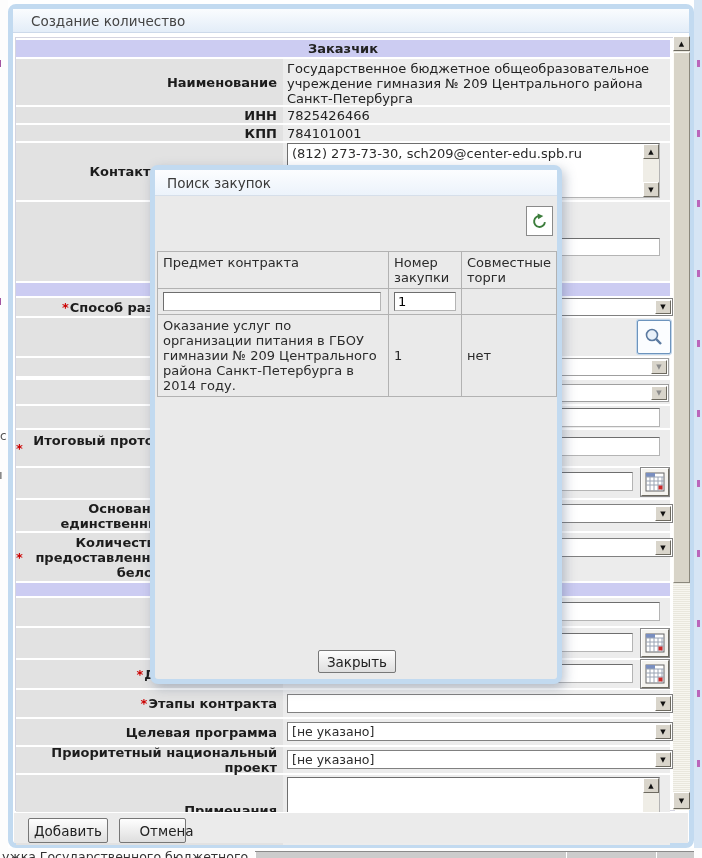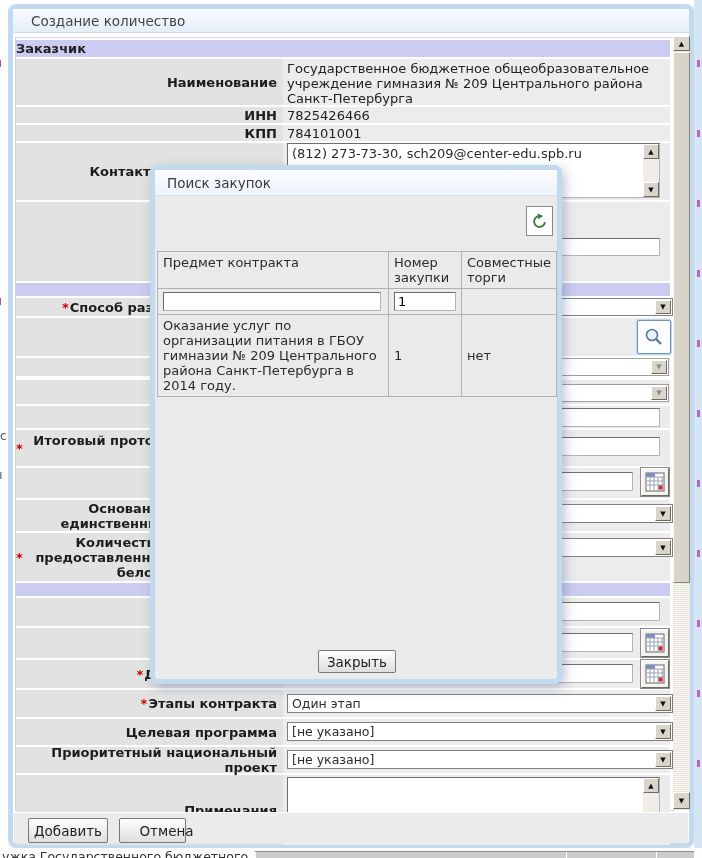--- a/index.html
+++ b/index.html
@@ -23,21 +23,21 @@
   .win{left:8px;top:4px;width:686px;height:844px;background:#fff;border:5px solid var(--winb);border-radius:8px;}
   .titlebar{left:13px;top:9px;width:676px;height:24px;background:linear-gradient(#fafcfe,#e3edf8);border-bottom:1px solid #ccd9ea;
             padding:4px 0 0 18px;color:#444;font-size:13.5px;}
   .formframe{left:15px;top:37px;width:660px;height:774px;border:1px solid #d4d4e0;}
 
   
   .row{position:absolute;left:16px;width:654px;background:#ececec;}
   .lbl{position:absolute;left:0;top:0;bottom:0;width:267px;background:#e2e2e2;display:flex;align-items:center;justify-content:flex-end;
        text-align:right;font-weight:bold;font-size:13px;padding-right:6px;line-height:15px;color:#1c1c1c;}
   .req{color:var(--red);font-weight:bold;margin-right:1px;}
-  .sec{position:absolute;left:16px;width:654px;background:var(--lav);font-weight:bold;color:#222;}
+  .sec{position:absolute;left:16px;width:654px;background:var(--lav);text-align:center;font-weight:bold;color:#222;}
   .valtext{position:absolute;left:287px;font-size:13px;line-height:15px;color:#222;}
 
   
   .inp{position:absolute;background:#fff;border:1px solid;border-color:#6e6e6e #b4b4b4 #b4b4b4 #6e6e6e;}
   .sel{position:absolute;background:#fff;border:1px solid #808080;font-size:12.5px;}
   .sel .txt{position:absolute;left:4px;top:1px;right:18px;white-space:nowrap;overflow:hidden;}
   .selarrow{position:absolute;right:1px;top:1px;bottom:1px;width:16px;background:#d9d5cb;
             border:1px solid;border-color:#fff #6d6a60 #6d6a60 #fff;display:flex;align-items:center;justify-content:center;
             font-size:7px;color:#111;}
   .sel.dis{border-color:#9f9f9f;} .sel.dis .selarrow{color:#8c8c8c;}
@@ -286,21 +286,20 @@
   </svg>
 </div>
 
 <div class="row" style="top:690px;height:27px;">
   <div class="lbl">
       <span class="req">*</span>
       <span>Этапы контракта</span>
     </div>
 </div>
 <div class="sel" style="left:287px;top:694px;width:386px;height:19px;">
-  <span class="txt">Один этап</span>
     <span class="selarrow">▼</span>
 </div>
 
 <div class="row" style="top:719px;height:26px;">
   <div class="lbl">
       <span>Целевая программа</span>
     </div>
 </div>
 <div class="sel" style="left:287px;top:722px;width:386px;height:19px;">
   <span class="txt">[не указано]</span>

